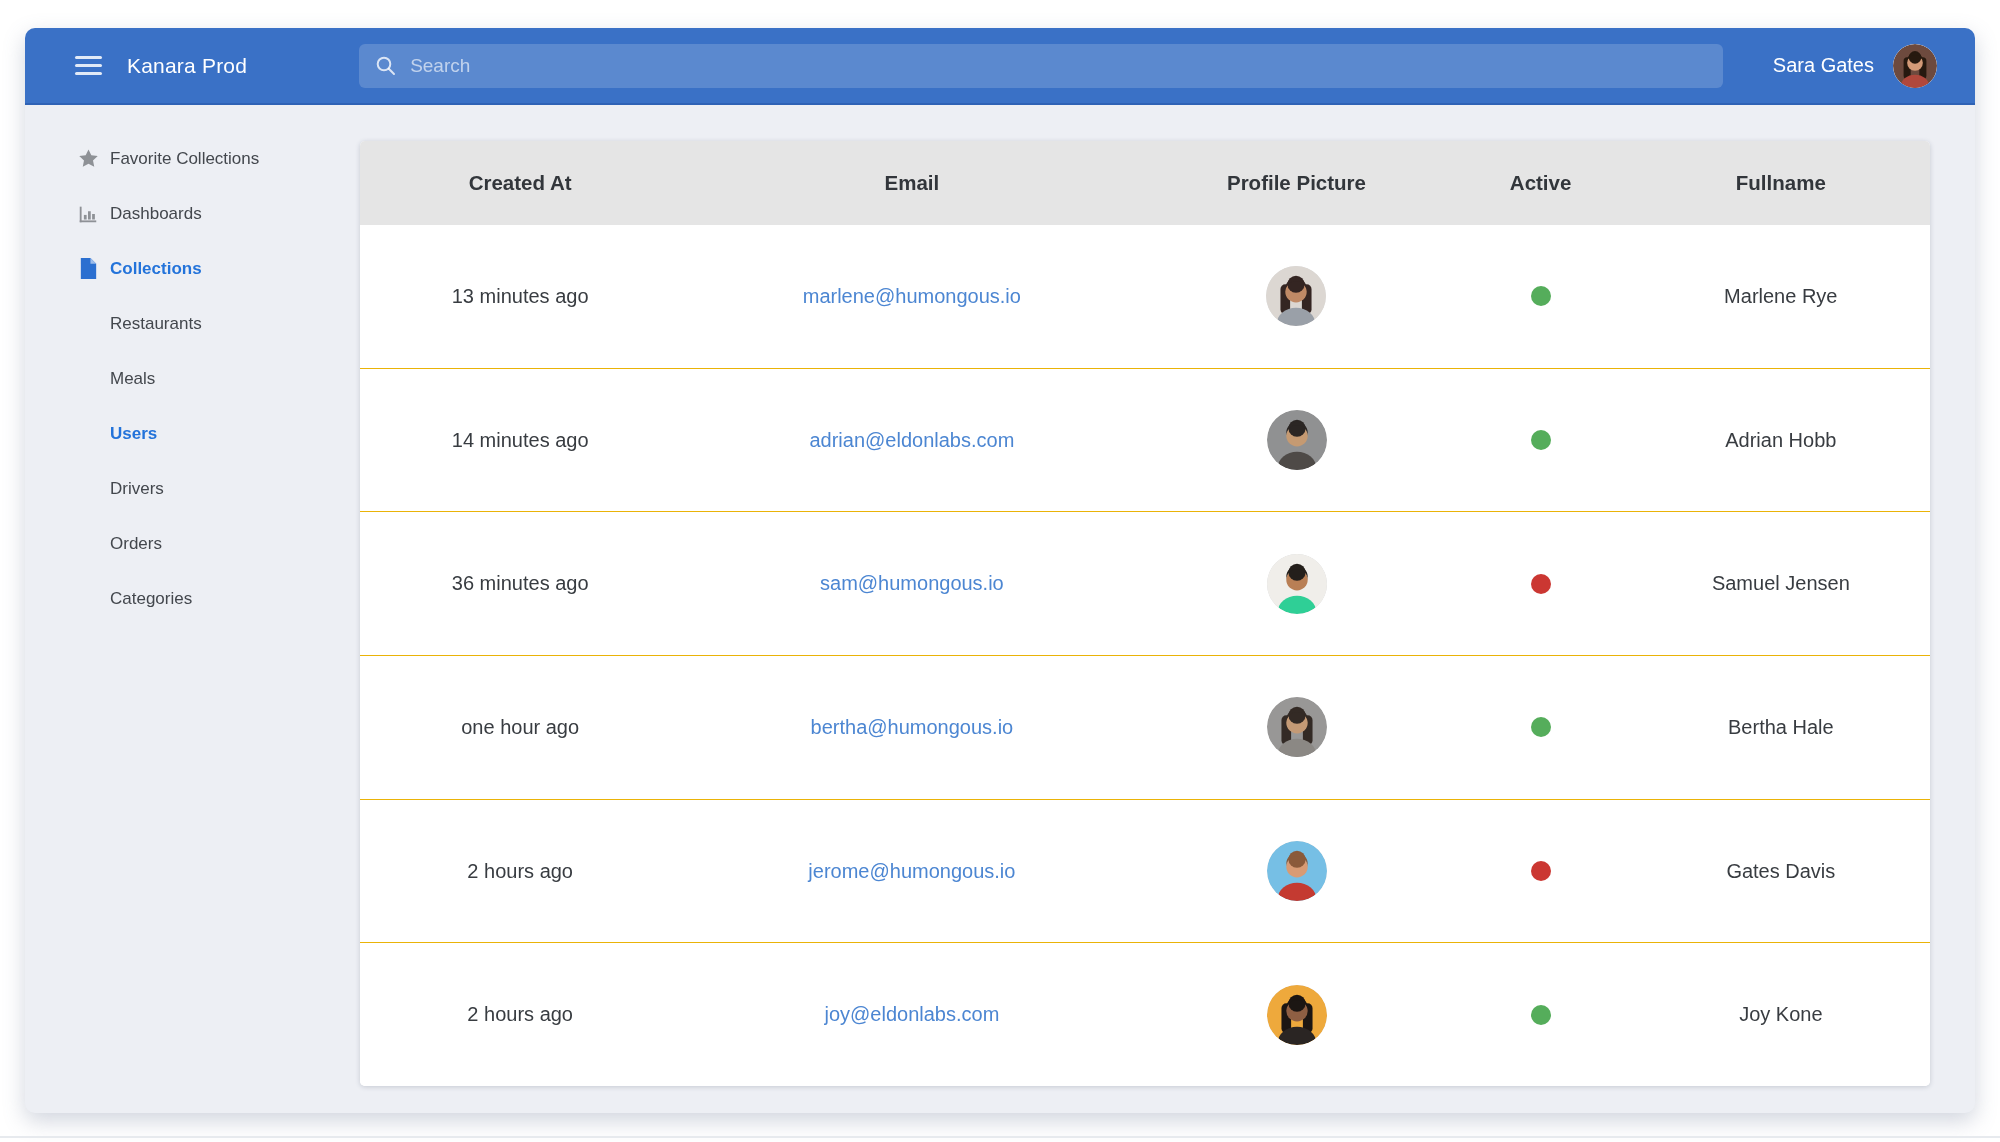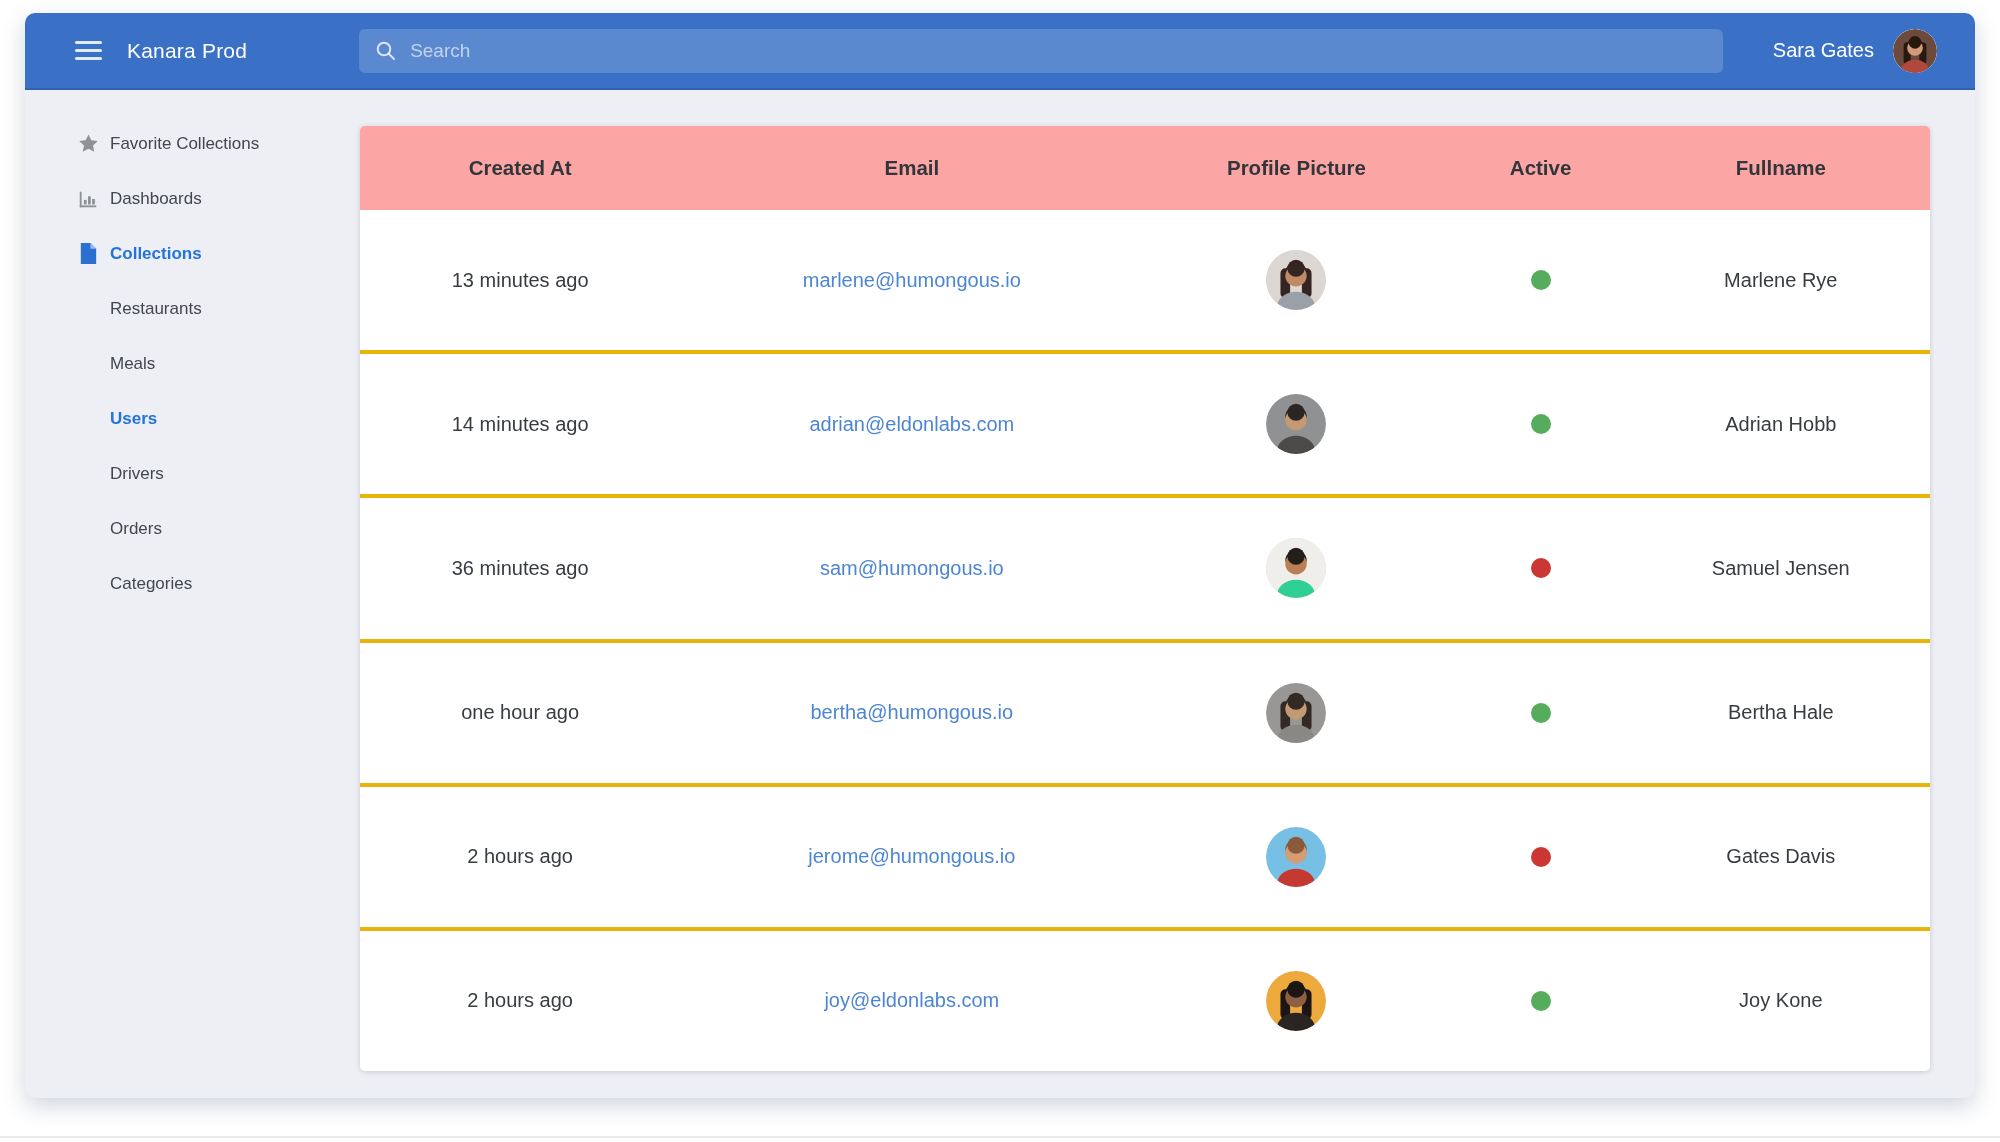--- a/index.html
+++ b/index.html
@@ -1,19 +1,19 @@
 <!DOCTYPE html>
 <html><head>
 <meta charset="utf-8">
 <style>
   * { margin:0; padding:0; box-sizing:border-box; }
   html,body { width:2000px; height:1142px; background:#ffffff; font-family:"Liberation Sans", sans-serif; overflow:hidden; }
   .frame-bottom { position:absolute; left:0; top:1136px; width:2000px; height:2px; background:#e7eaee; }
 
-  .app { position:absolute; left:25px; top:13px; width:1950px; height:1085px; background:#edeff4;
+  .app { position:absolute; left:25px; top:28px; width:1950px; height:1085px; background:#edeff4;
          border-radius:10px; overflow:hidden; display:flex; flex-direction:column;
          box-shadow:0 8px 22px rgba(90,105,135,0.28); }
 
   
   .topbar { height:77px; flex-shrink:0; background:#3a71c6; border-bottom:2px solid #2f62b5;
             display:flex; align-items:center; padding:0 38px 0 50px; }
   .hamburger { width:27px; height:19px; display:flex; flex-direction:column; justify-content:space-between; cursor:pointer; flex-shrink:0; }
   .hamburger span { display:block; height:3px; border-radius:2px; background:rgba(255,255,255,0.85); }
   .app-title { color:#ffffff; font-size:21px; margin-left:25px; letter-spacing:0.2px; white-space:nowrap; }
   .searchbox { margin-left:112px; width:1364px; height:44px; background:rgba(255,255,255,0.17);
@@ -31,25 +31,25 @@
   .sidebar { width:312px; flex-shrink:0; padding-top:26px; }
   .nav-item { height:55px; display:flex; align-items:center; padding-left:50px; cursor:pointer;
               font-size:17px; color:#43474d; }
   .nav-item .nicon { width:26px; margin-right:9px; display:flex; justify-content:center; align-items:center; flex-shrink:0; }
   .nav-item.sub { padding-left:85px;align-items:center; }
   .nav-item.active { color:#2373da; font-weight:bold; }
 
   .main { flex:1; min-width:0; padding:36px 45px 25px 23px; }
   .card { background:#ffffff; height:945px; border-radius:5px; overflow:hidden;
           box-shadow:0 1px 5px rgba(40,55,80,0.20); display:flex; flex-direction:column; }
-  .thead { height:84px; flex-shrink:0; background:#fca5a5; display:flex; align-items:center; }
+  .thead { height:84px; flex-shrink:0; background:#e5e5e5; display:flex; align-items:center; }
   .th { font-size:20.5px; font-weight:bold; color:#32363b; text-align:center; cursor:pointer; }
   .tbody { flex:1; display:flex; flex-direction:column; }
   .tr { flex:1; display:flex; align-items:center; cursor:pointer; background:#ffffff; }
-  .tr + .tr { border-top:4px solid #eab308; }
+  .tr + .tr { border-top:1px solid #eab308;justify-content:flex-end; }
   .td { display:flex; justify-content:center; align-items:center; font-size:20px; color:#383c41; }
   .c1 { width:20.4%; } .c2 { width:29.5%; } .c3 { width:19.5%; } .c4 { width:11.6%; } .c5 { width:19%; }
   .email-link { color:#4c86d2; cursor:pointer; }
   .avatar { width:60px; height:60px; border-radius:50%; overflow:hidden; background:#ddd; }
   .dot { width:20px; height:20px; border-radius:50%; }
 </style>
 </head>
 <body>
 
 <div class="app">

